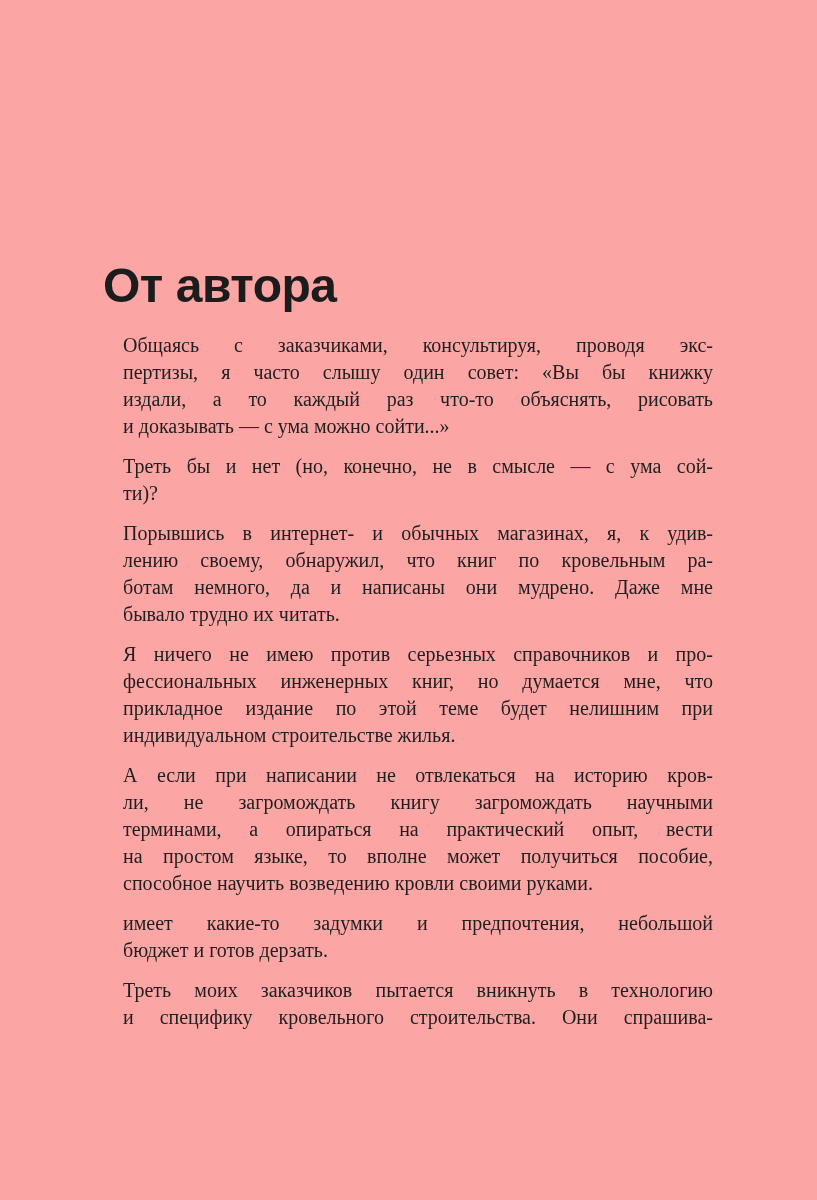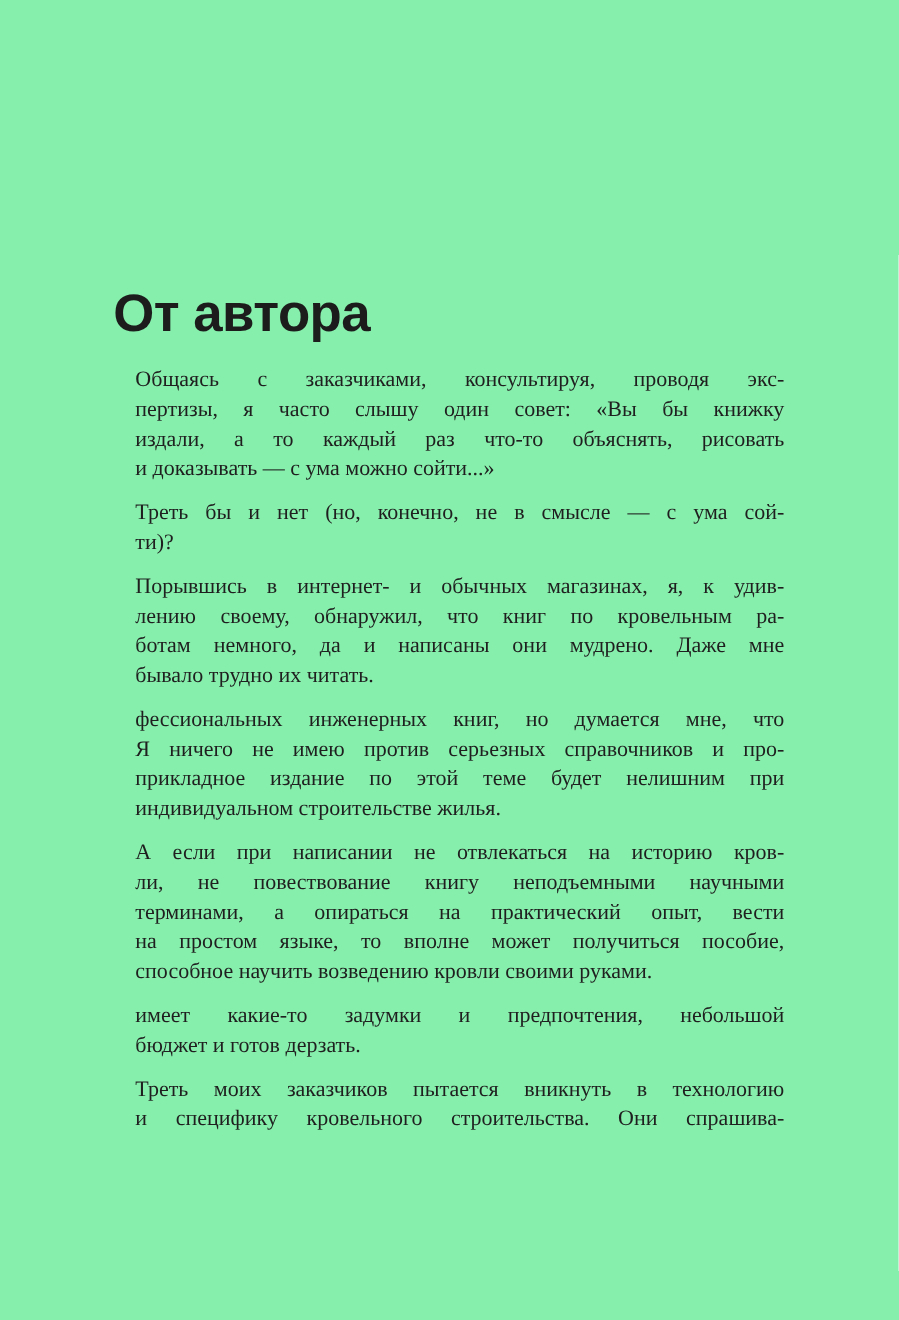--- a/index.html
+++ b/index.html
@@ -4,21 +4,21 @@
 <style>
   html, body {
     margin: 0;
     padding: 0;
     background: #ffffff;
   }
   .page {
     position: relative;
     width: 817px;
     height: 1200px;
-    background: #86efac;
+    background: #fca5a5;
     overflow: hidden;
   }
   .title {
     position: absolute;
     left: 103px;
     top: 228px;
     font-family: "Liberation Sans", "DejaVu Sans", sans-serif;
     font-weight: 700;
     font-size: 48px;
     line-height: 1.1;
@@ -64,28 +64,28 @@
         <div class="line just">Треть бы и нет (но, конечно, не в смысле — с ума сой-</div>
         <div class="line">ти)?</div>
       </div>
       <div class="paragraph">
         <div class="line just">Порывшись в интернет- и обычных магазинах, я, к удив-</div>
         <div class="line just">лению своему, обнаружил, что книг по кровельным ра-</div>
         <div class="line just">ботам немного, да и написаны они мудрено. Даже мне</div>
         <div class="line">бывало трудно их читать.</div>
       </div>
       <div class="paragraph">
+        <div class="line just">Я ничего не имею против серьезных справочников и про-</div>
         <div class="line just">фессиональных инженерных книг, но думается мне, что</div>
-        <div class="line just">Я ничего не имею против серьезных справочников и про-</div>
         <div class="line just">прикладное издание по этой теме будет нелишним при</div>
         <div class="line">индивидуальном строительстве жилья.</div>
       </div>
       <div class="paragraph">
         <div class="line just">А если при написании не отвлекаться на историю кров-</div>
-        <div class="line just">ли, не повествование книгу  неподъемными научными</div>
+        <div class="line just">ли, не загромождать книгу  загромождать научными</div>
         <div class="line just">терминами, а опираться на практический опыт, вести</div>
         <div class="line just">на простом языке, то вполне может получиться пособие,</div>
         <div class="line">способное научить возведению кровли своими руками.</div>
       </div>
       <div class="paragraph">
         <div class="line just">имеет какие-то  задумки и предпочтения, небольшой</div>
         <div class="line">бюджет и готов дерзать.</div>
       </div>
       <div class="paragraph">
         <div class="line just">Треть моих заказчиков пытается вникнуть в технологию</div>

